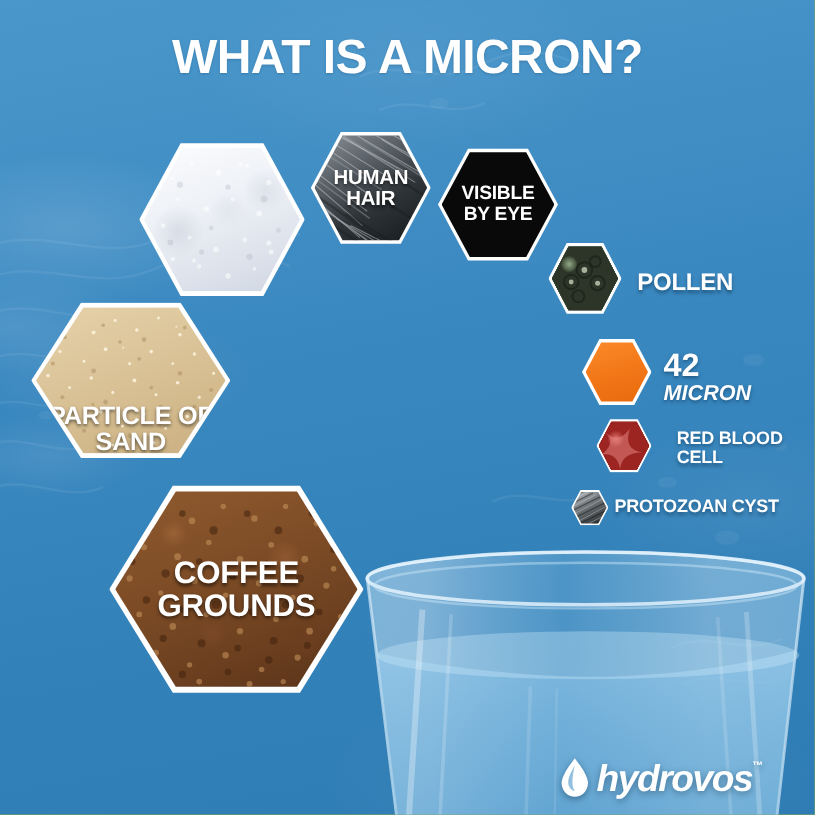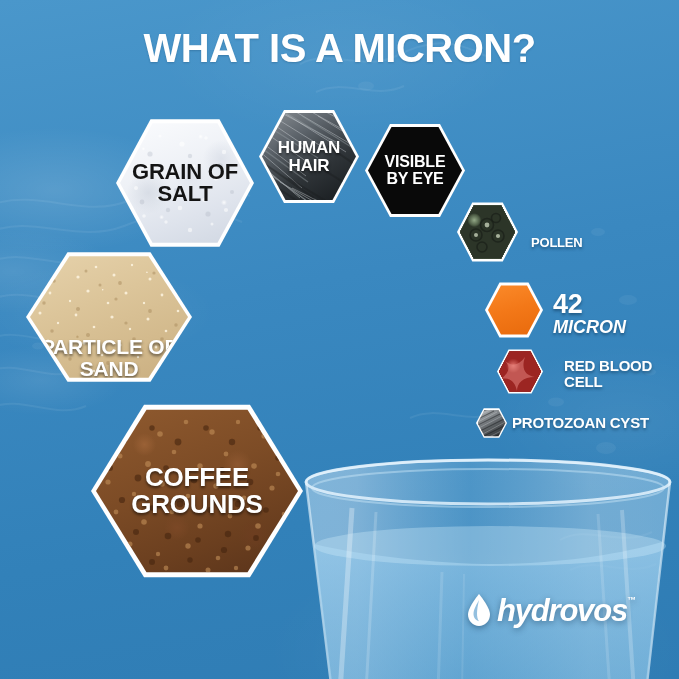--- a/index.html
+++ b/index.html
@@ -213,21 +213,21 @@
     font-size: 18px;
     line-height: 1;
     display: block;
     letter-spacing: 0;
     font-style: italic;
   }
   
   .logo {
     position: absolute;
     left: 466px;
-    top: 593px;
+    top: 631px;
     display: flex;
     align-items: center;
     gap: 5px;
     filter: drop-shadow(0 2px 3px rgba(10,45,75,.45));
   }
   .logo-text {
     position: relative;
     color: #ffffff;
     font-size: 31px;
     font-weight: bold;
@@ -342,21 +342,20 @@
         <circle cx="30" cy="32" r="2.6"></circle>
           <circle cx="70" cy="34" r="2.2"></circle>
           <circle cx="100" cy="44" r="2.8"></circle>
         <circle cx="22" cy="80" r="2.4"></circle>
           <circle cx="56" cy="68" r="2.0"></circle>
           <circle cx="88" cy="92" r="2.6"></circle>
         <circle cx="48" cy="88" r="2.2"></circle>
           <circle cx="112" cy="70" r="2.0"></circle>
       </g>
     </svg>
-    <div class="hex-label label-dark" style="font-size:22px;">GRAIN OF SALT</div>
   </div>
 
   <div class="hex-outer" style="left:259px; top:109px; width:100px; height:95px;"></div>
   <div class="hex" style="left:262px; top:112px; width:94px; height:89px;">
     <div class="tex tex-hair"></div>
     <svg class="tex-hair-lines" width="94" height="89" viewBox="0 0 94 89">
       <g stroke="#d7dbde" stroke-opacity="0.55" stroke-width="0.9" fill="none">
         <path d="M-4 2 L 52 40"></path>
           <path d="M4 0 L 62 36"></path>
           <path d="M14 -2 L 74 30"></path>
@@ -408,21 +407,21 @@
         <circle cx="22" cy="42" r="5"></circle>
           <circle cx="36" cy="13" r="4.5"></circle>
       </g>
       <g fill="#cfd9c2" fill-opacity="0.75">
         <circle cx="27" cy="20" r="2.4"></circle>
           <circle cx="16" cy="30" r="2"></circle>
           <circle cx="38" cy="31" r="2.1"></circle>
       </g>
     </svg>
   </div>
-  <div class="side-label" style="left:531px; top:236px; font-size:13px;">POLLEN</div>
+  <div class="side-label" style="left:531px; top:226px; font-size:20px;">POLLEN</div>
 
   <div class="hex-outer" style="left:485px; top:282px; width:58px; height:56px;"></div>
   <div class="hex" style="left:488px; top:285px; width:52px; height:50px;">
     <div class="tex tex-orange"></div>
   </div>
   <div class="side-label" style="left:553px; top:291px;">
     <span class="micron-num">42</span>
     <span class="micron-unit">MICRON</span>
   </div>
 

